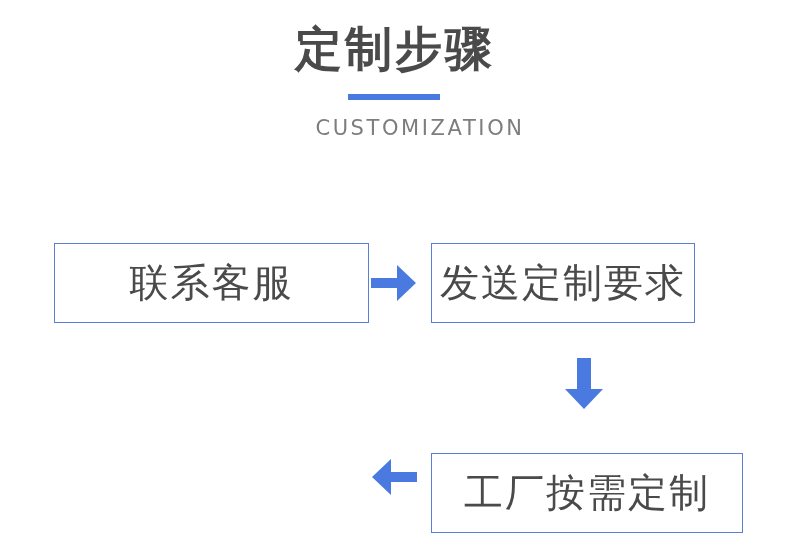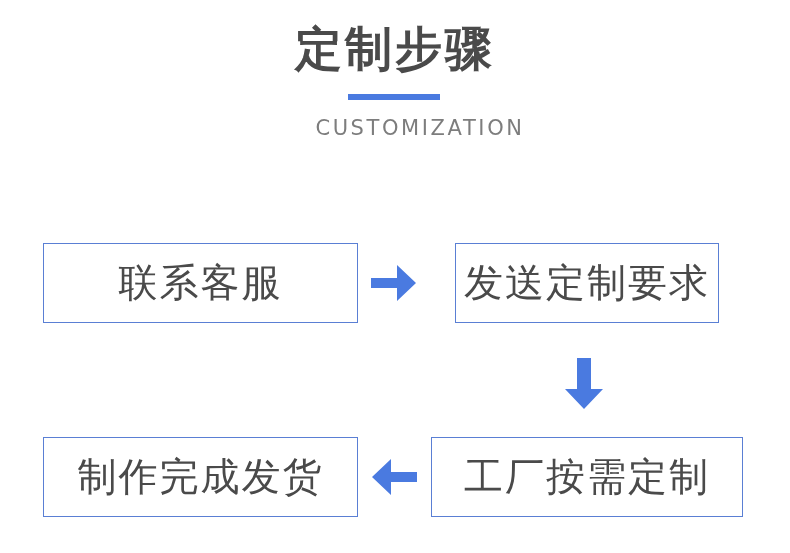--- a/index.html
+++ b/index.html
@@ -80,24 +80,24 @@
 
   .step-label {
     font-size: 39px;
     line-height: 44px;
     color: #4a4a4a;
     letter-spacing: 2px;
     white-space: nowrap;
     font-weight: 400;
   }
 
-  #step-box-1 { left: 43px;  top: 243px; width: 315px; height: 80px; }
-  #step-box-2 { left: 431px; top: 243px; width: 264px; height: 80px; margin-left: 24px; }
+  #step-box-1 { left: 54px;  top: 243px; width: 315px; height: 80px; }
+  #step-box-2 { left: 431px; top: 243px; width: 264px; height: 80px; }
   #step-box-3 { left: 43px;  top: 437px; width: 315px; height: 80px; }
-  #step-box-4 { left: 431px; top: 437px; width: 312px; height: 80px; justify-content: center; }
+  #step-box-4 { left: 431px; top: 453px; width: 312px; height: 80px; justify-content: center; }
 
   
   .arrow {
     position: absolute;
     line-height: 0;
   }
   #arrow-right { left: 371px; top: 263px; width: 46px; height: 40px; }
   #arrow-down  { left: 564px; top: 358px; width: 40px; height: 52px; }
   #arrow-left  { left: 371px; top: 457px; width: 46px; height: 40px; }
 
@@ -129,23 +129,20 @@
   <div class="step-box" id="step-box-2">
     <span class="step-label">发送定制要求</span>
   </div>
 
   <div class="arrow" id="arrow-down">
     <svg width="40" height="52" viewBox="0 0 40 52" aria-hidden="true">
       <path d="M13 0 H27 V31 H39 L20 51 L1 31 H13 Z" fill="#4a7ae0"></path>
     </svg>
   </div>
 
-  <div class="step-box" id="step-box-3">
-    <span class="step-label">制作完成发货</span>
-  </div>
 
   <div class="arrow" id="arrow-left">
     <svg width="46" height="40" viewBox="0 0 46 40" aria-hidden="true">
       <path d="M46 15 H20 V2 L1 20 L20 38 V25 H46 Z" fill="#4a7ae0"></path>
     </svg>
   </div>
 
   <div class="step-box" id="step-box-4">
     <span class="step-label">工厂按需定制</span>
   </div>

